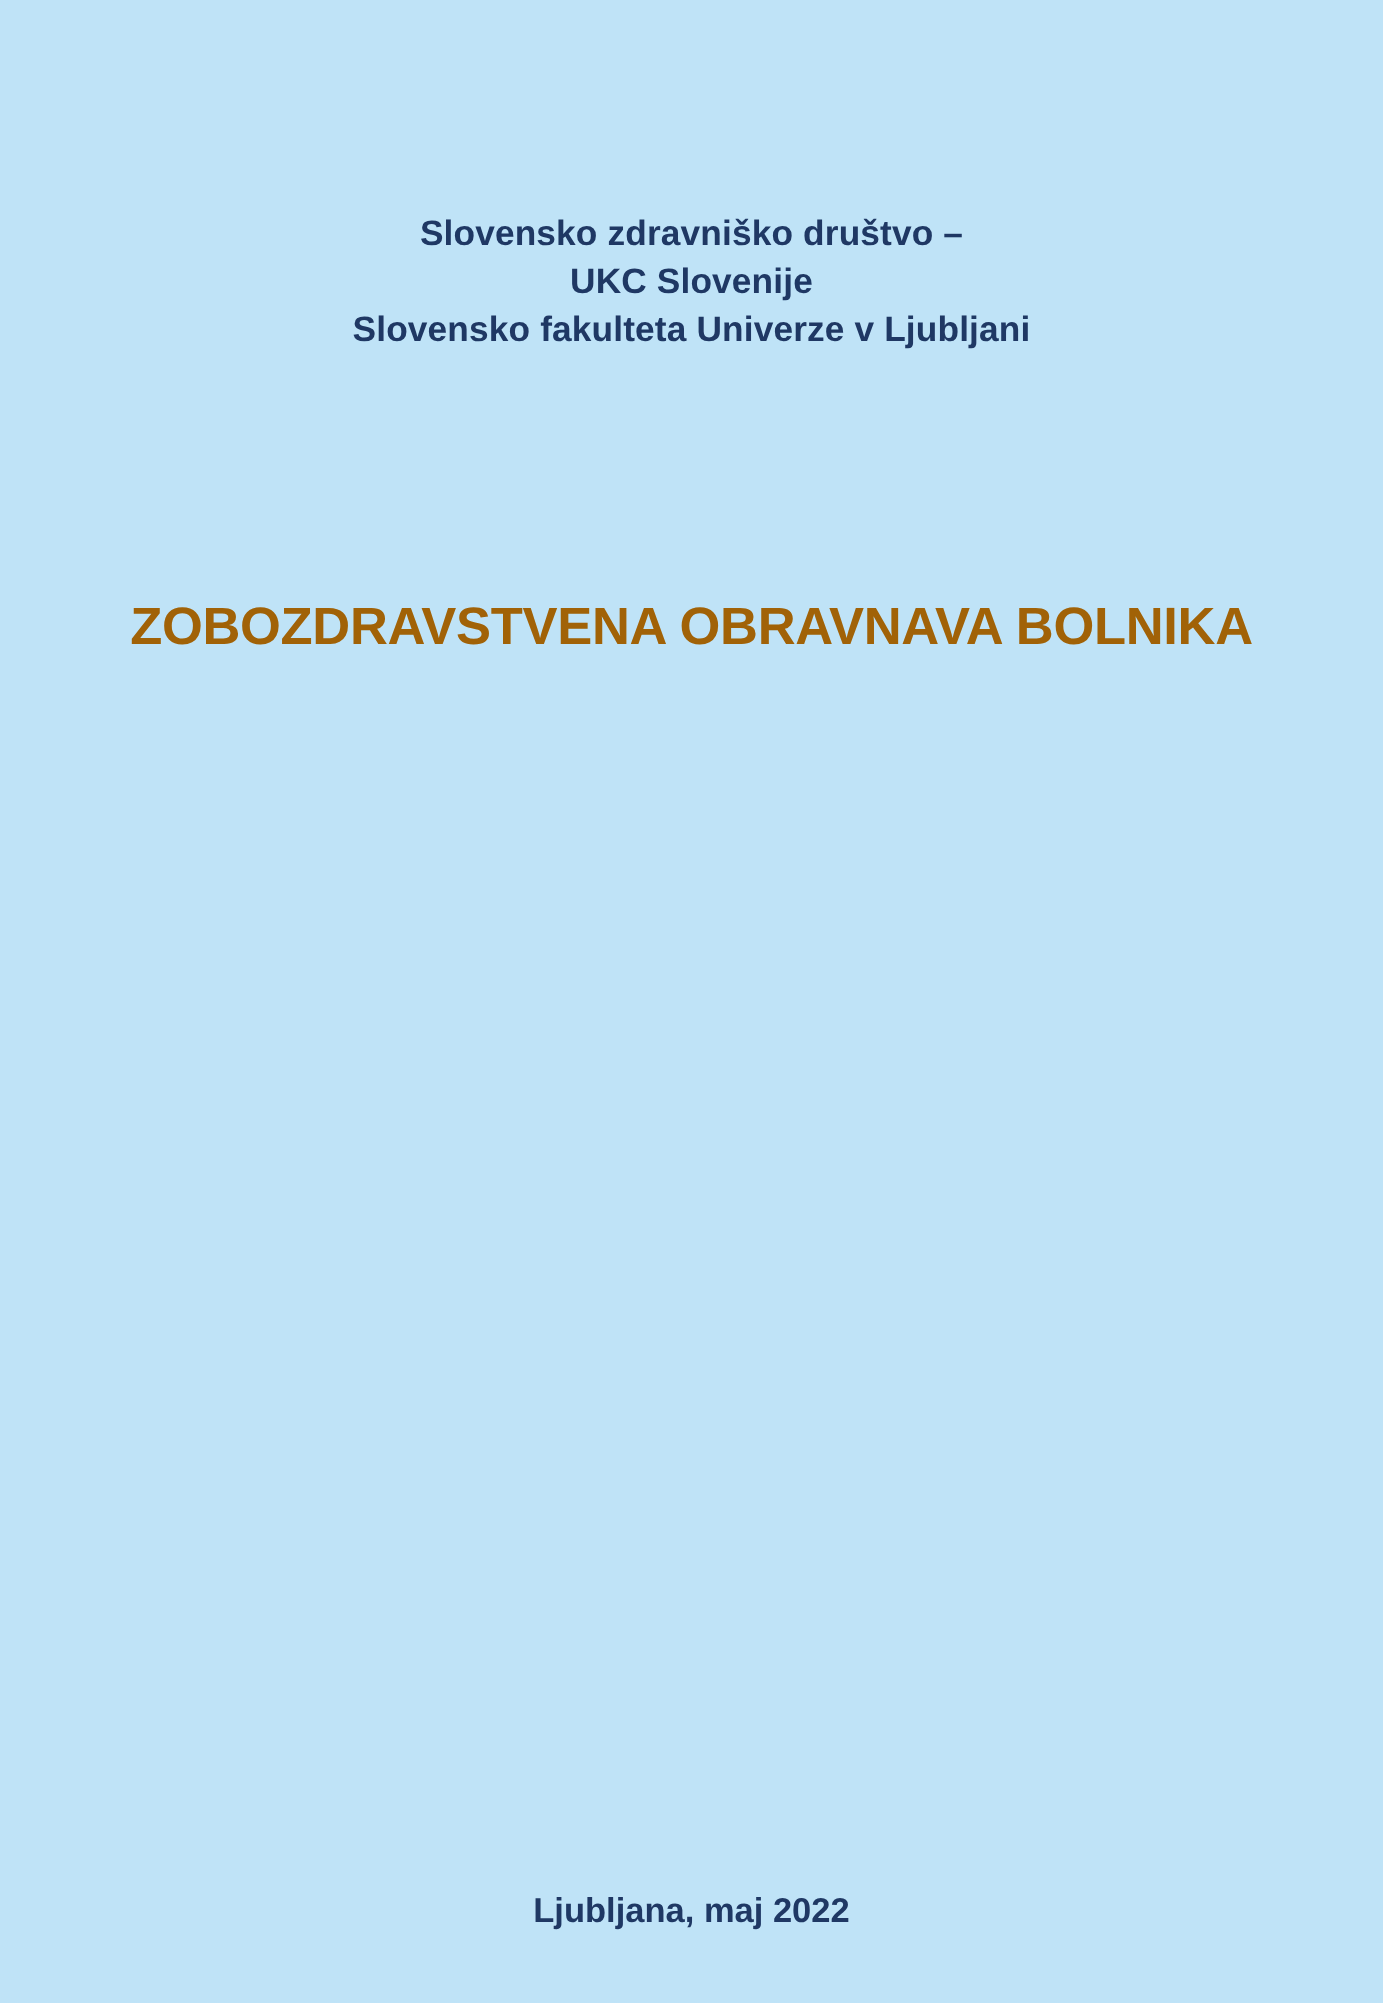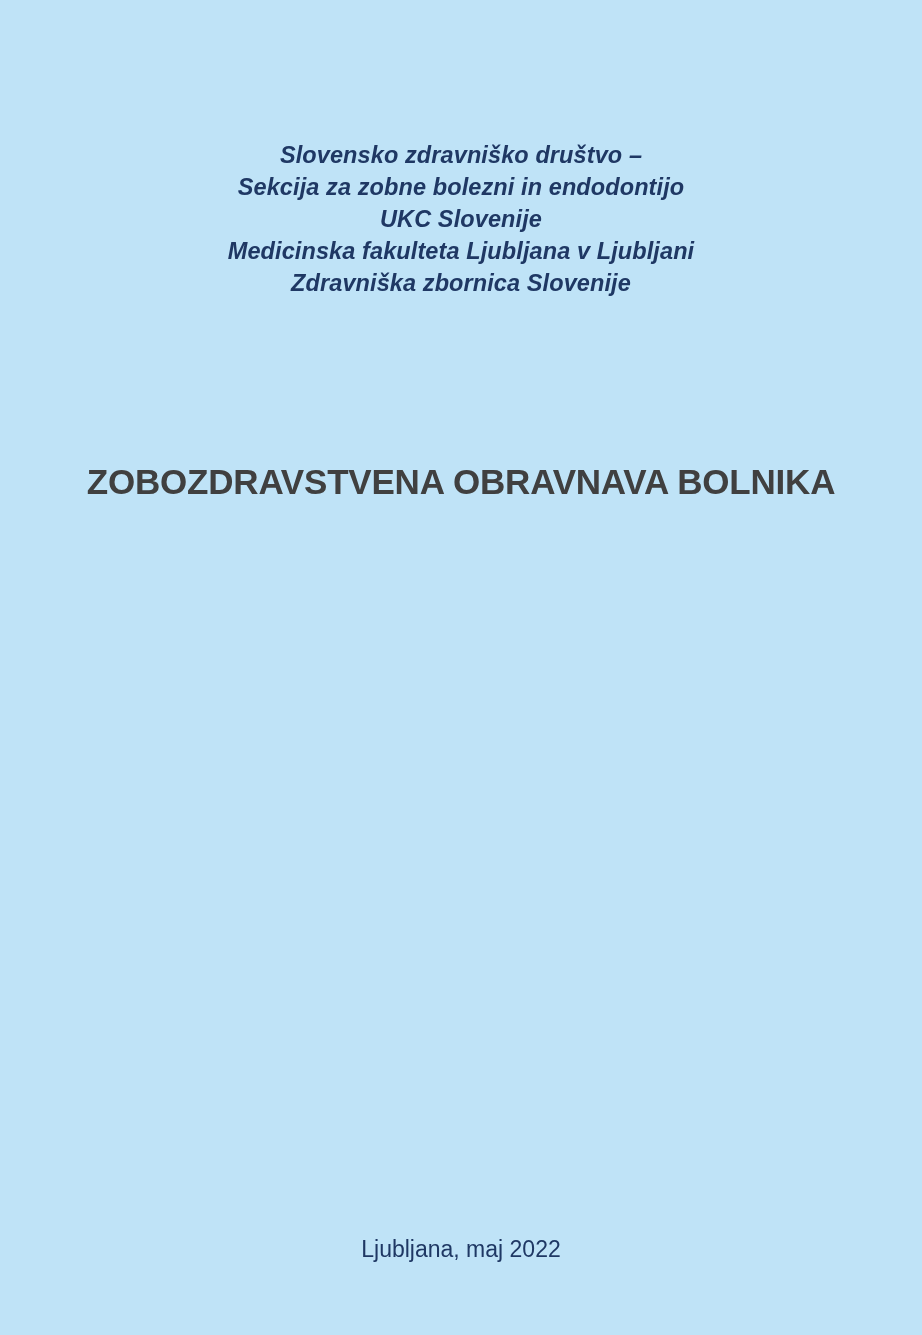--- a/index.html
+++ b/index.html
@@ -30,59 +30,56 @@
     text-align: center;
     font-size: 23.5px;
     font-weight: bold;
     line-height: 1.36;
     color: #1f3864;
     letter-spacing: 0.1px;
   }
   .organizers .org-line {
     display: block;
     white-space: nowrap;
-    font-style: italic;
   }
   .title-block {
     margin-top: 160px;
     width: 820px;
     text-align: center;
-    color: #404040;
+    color: #a16207;
     font-weight: bold;
     font-size: 35px;
     line-height: 1.25;
     letter-spacing: -0.2px;
   }
   .title-block .title-line {
     display: block;
     white-space: nowrap;
   }
   .spacer {
     flex: 1 1 auto;
   }
   .footer {
     width: 100%;
     text-align: center;
     font-size: 23px;
     color: #1f3864;
-    margin-bottom: 72px;
-    font-weight: normal;
+    margin-bottom: 48px;
+    font-weight: bold;
   }
 </style>
 </head>
 <body>
 
 <div class="page">
 
   <div class="organizers">
     <span class="org-line">Slovensko zdravniško društvo –</span>
-    <span class="org-line">Sekcija za zobne bolezni in endodontijo</span>
     <span class="org-line">UKC Slovenije</span>
-    <span class="org-line">Medicinska fakulteta Ljubljana v Ljubljani</span>
-    <span class="org-line">Zdravniška zbornica Slovenije</span>
+    <span class="org-line">Slovensko fakulteta Univerze v Ljubljani</span>
   </div>
 
   <div class="title-block">
     <span class="title-line">ZOBOZDRAVSTVENA OBRAVNAVA BOLNIKA</span>
   </div>
 
   <div class="spacer"></div>
 
   <div class="footer">Ljubljana, maj 2022</div>
 

